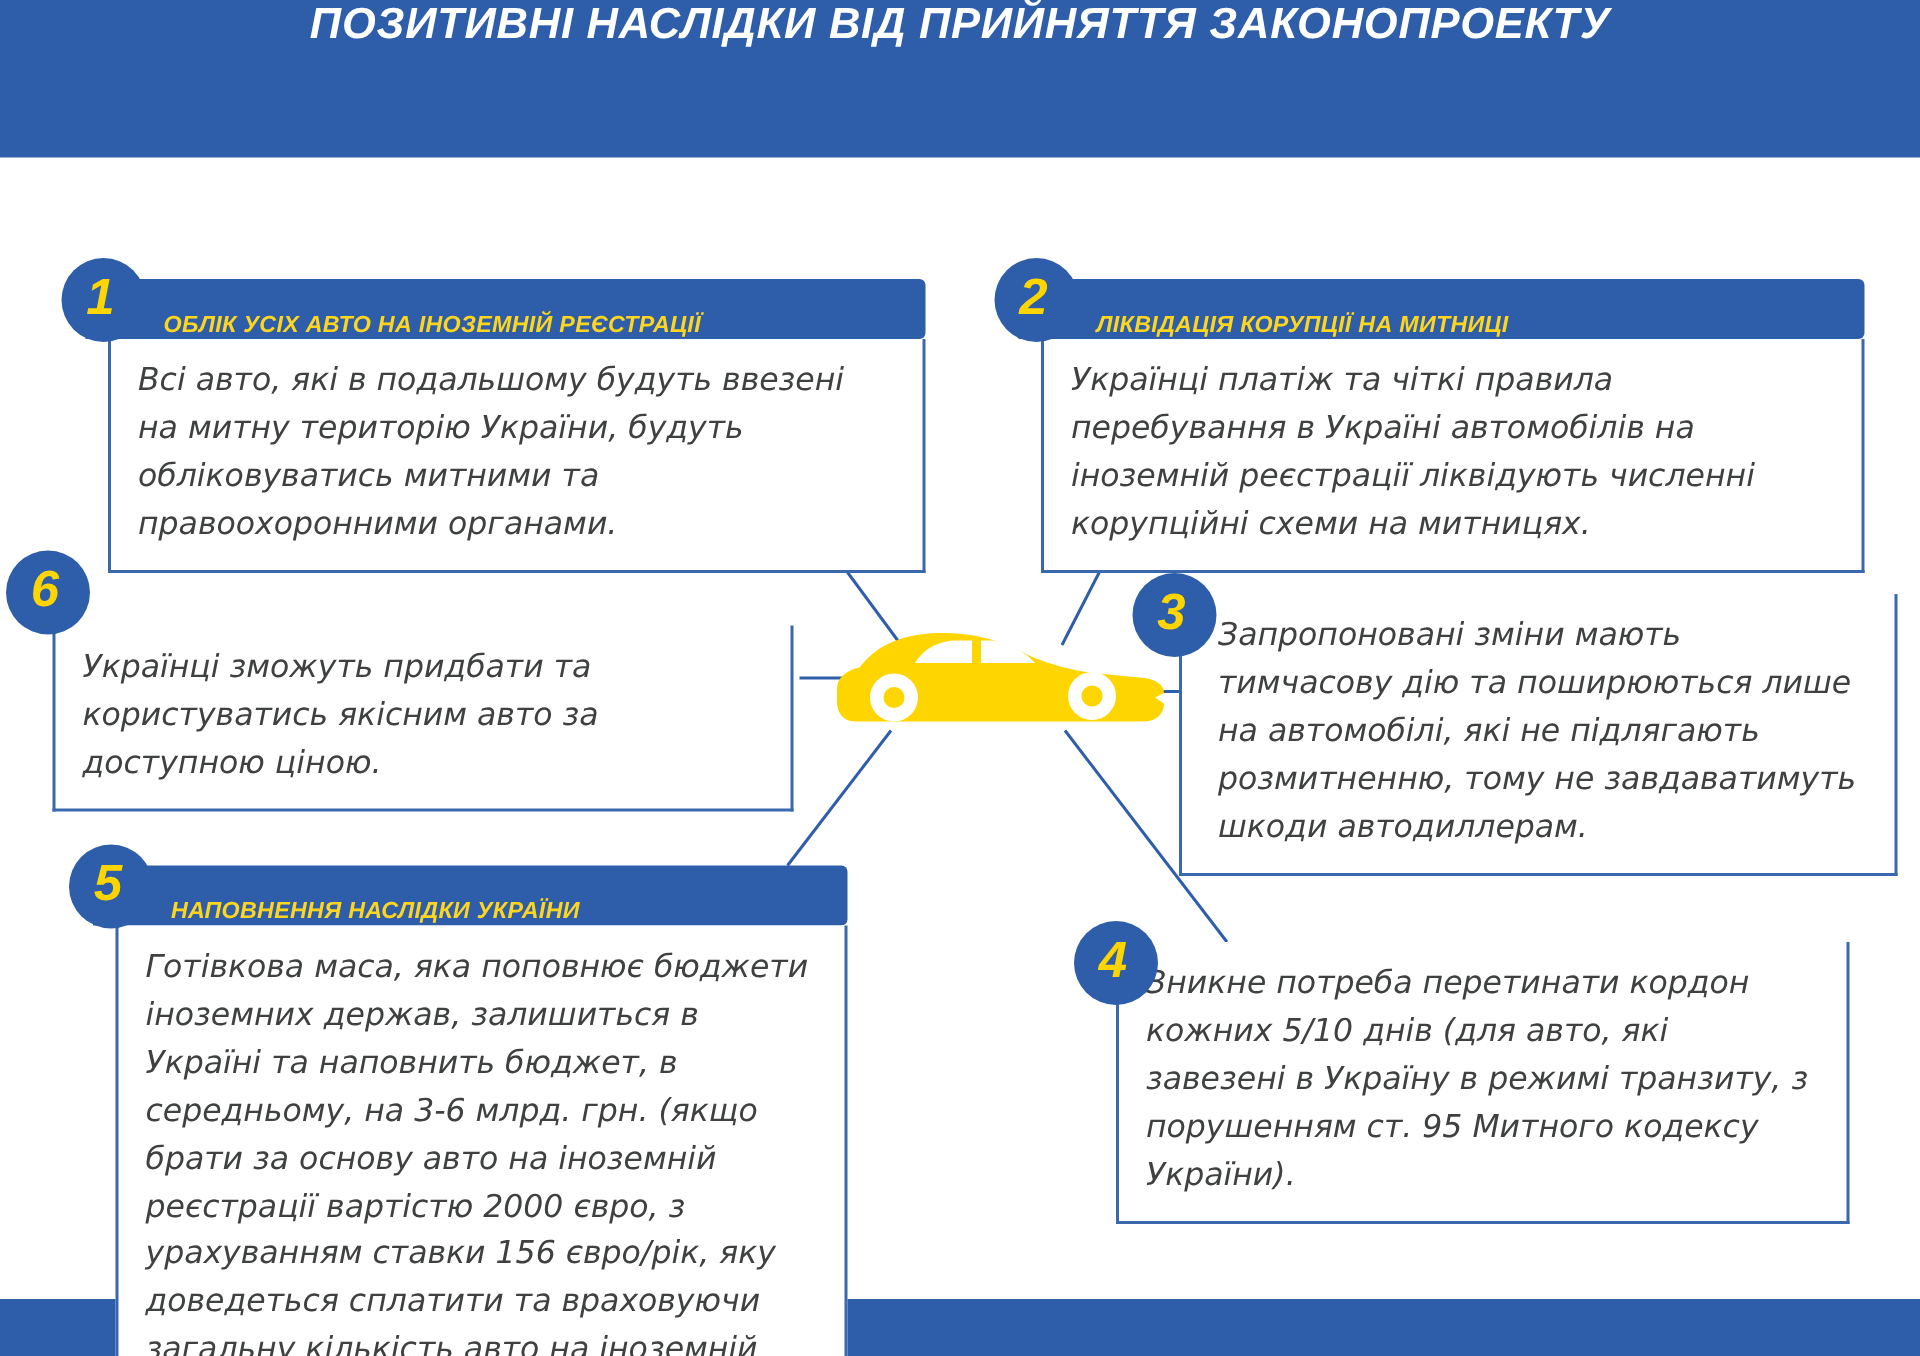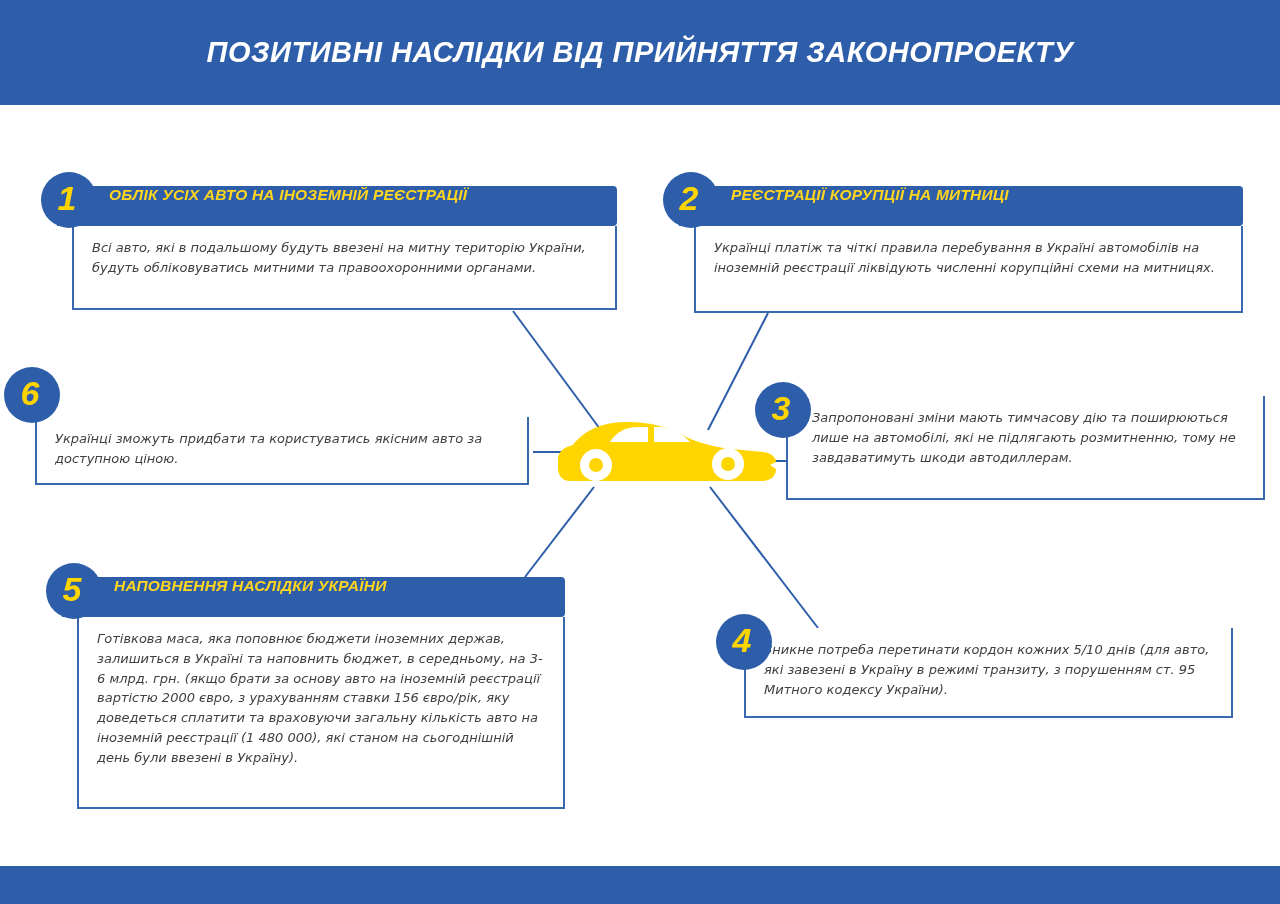--- a/index.html
+++ b/index.html
@@ -4,35 +4,35 @@
 <style>
   html,body{margin:0;padding:0;background:#e8e8e8;}
   .canvas{
     position:relative;width:1280px;height:904px;background:#ffffff;
     overflow:hidden;font-family:"Liberation Sans",sans-serif;
     margin:0 auto;
   }
   
   .banner{
     position:absolute;left:0;top:0;width:1280px;height:105px;
-    background:#2E5EAA;display:flex;align-items:center;justify-content:center;
+    background:#2E5EAA;display:flex;justify-content:center;
   }
   .banner h1{
     margin:0;color:#ffffff;font-size:29px;font-weight:bold;font-style:italic;
     letter-spacing:0.5px;white-space:nowrap;
   }
   
   svg.connectors{position:absolute;left:0;top:0;z-index:0;}
   svg.car{position:absolute;left:556px;top:414px;z-index:1;}
   
   .card{position:absolute;z-index:2;}
   .card-header{
     position:relative;height:40px;background:#2E5EAA;
     border-radius:14px 4px 4px 0;
-    display:flex;align-items:flex-start;padding-left:52px;box-sizing:border-box;
+    display:flex;align-items:flex-end;padding-left:52px;box-sizing:border-box;
   }
   .card-header span{
     color:#FFD51E;font-weight:bold;font-style:italic;font-size:15.5px;
     letter-spacing:0.2px;white-space:nowrap;
   }
   .num-circle{
     position:absolute;left:-16px;top:-14px;width:56px;height:56px;
     background:#2E5EAA;border-radius:50%;z-index:3;
     display:flex;align-items:center;justify-content:center;
   }
@@ -40,21 +40,21 @@
     color:#FFD500;font-size:34px;font-weight:bold;font-style:italic;
     transform:translate(-2px,-2px);
   }
   .card-body{
     position:relative;margin-left:15px;background:#ffffff;
     border:2px solid #3A68AE;border-top:none;box-sizing:border-box;
     padding:12px 20px 14px 18px;
   }
   .card-body p{
     margin:0;font-family:"DejaVu Sans",sans-serif;font-style:italic;
-    font-size:13px;line-height:1.52;color:#3F4040;
+    font-size:21px;line-height:1.52;color:#3F4040;
   }
   
   .pos-1{left:57px; top:186px;width:560px;}
   .pos-1 .card-body{min-height:84px;}
   .pos-2{left:679px;top:186px;width:564px;}
   .pos-2 .card-body{min-height:87px;}
   .pos-3{left:771px;top:396px;width:494px;}
   .pos-3 .card-body{min-height:104px;padding-left:24px;}
   .pos-4{left:732px;top:628px;width:501px;}
   .pos-4 .card-body{min-height:90px;margin-left:12px;}
@@ -109,21 +109,21 @@
     <div class="card-body">
       <p>Всі авто, які в подальшому будуть ввезені на митну територію України, будуть обліковуватись митними та правоохоронними органами.</p>
     </div>
   </section>
 
   <section class="card pos-2">
     <div class="num-circle">
       <span>2</span>
     </div>
     <div class="card-header">
-      <span>РЕЄСТРАЦІЇ КОРУПЦІЇ НА МИТНИЦІ</span>
+      <span>ЛІКВІДАЦІЯ КОРУПЦІЇ НА МИТНИЦІ</span>
     </div>
     <div class="card-body">
       <p>Українці платіж та чіткі правила перебування в Україні автомобілів на іноземній реєстрації ліквідують численні корупційні схеми на митницях.</p>
     </div>
   </section>
 
   <section class="card pos-3">
     <div class="num-circle">
       <span>3</span>
     </div>

